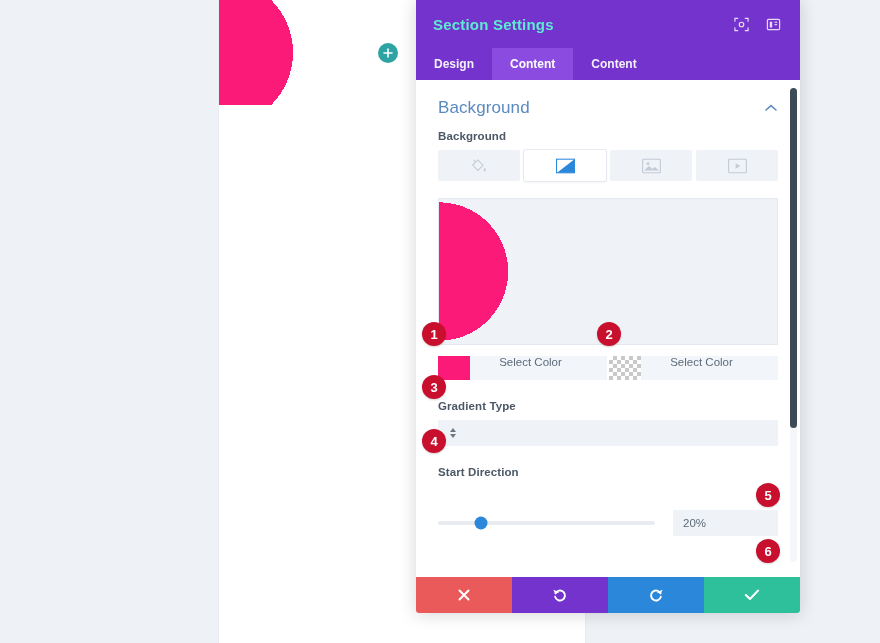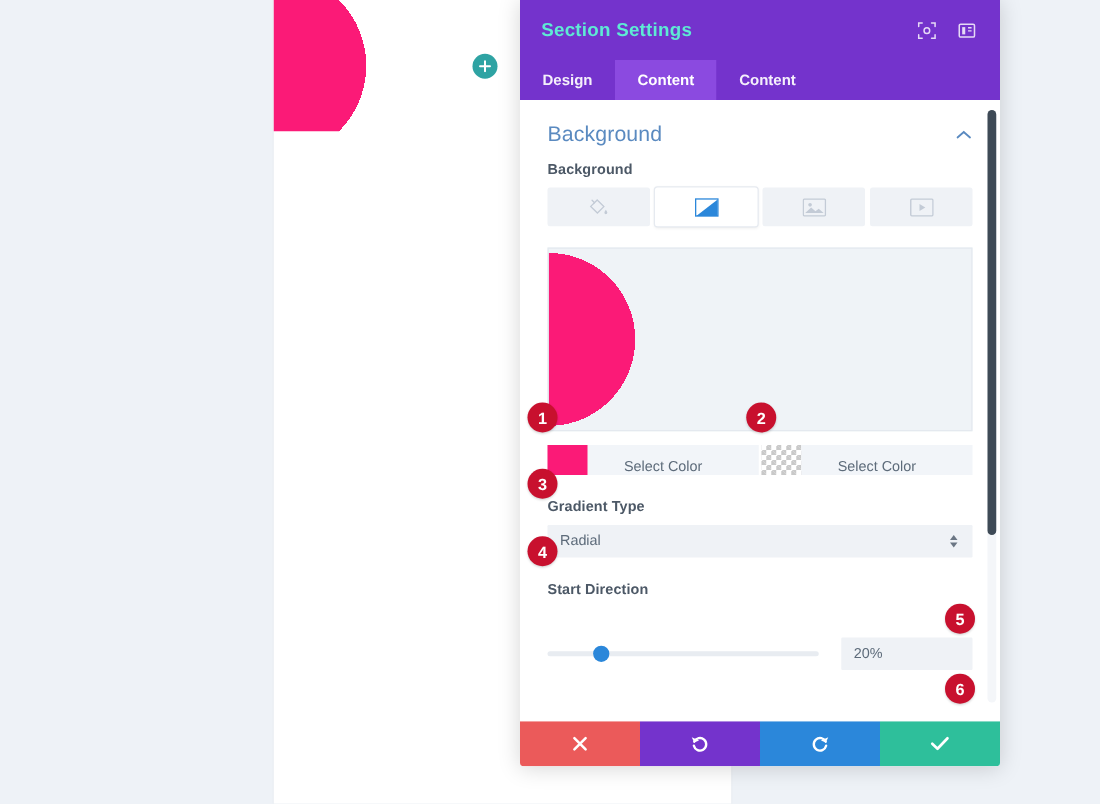--- a/index.html
+++ b/index.html
@@ -200,21 +200,21 @@
   .colorpick-row {
     display: flex;
     margin-top: 11px;
     gap: 2px;
   }
   .colorpick {
     flex: 1;
     height: 24px;
     background: #f2f5f9;
     display: flex;
-    align-items: flex-end;
+    align-items: flex-start;
     position: relative;
   }
   .swatch {
     width: 32px;
     height: 24px;
     flex: none;
   }
   .swatch.pink { background: #fb1a77; }
   .swatch.transparent {
     background-color: #ffffff;
@@ -458,21 +458,20 @@
           </div>
           <div class="colorpick">
             <div class="swatch transparent"></div>
             <div class="colorpick-label">Select Color</div>
           </div>
         </div>
 
         <div class="spacer-20"></div>
         <div class="field-label">Gradient Type</div>
         <div class="select-box">
-          <div class="select-value">Radial</div>
           <div class="select-arrows">
             <i class="up"></i>
               <i class="dn"></i>
           </div>
         </div>
 
         <div class="spacer-20"></div>
         <div class="field-label">Start Direction</div>
 
         <div class="spacer-20"></div>

